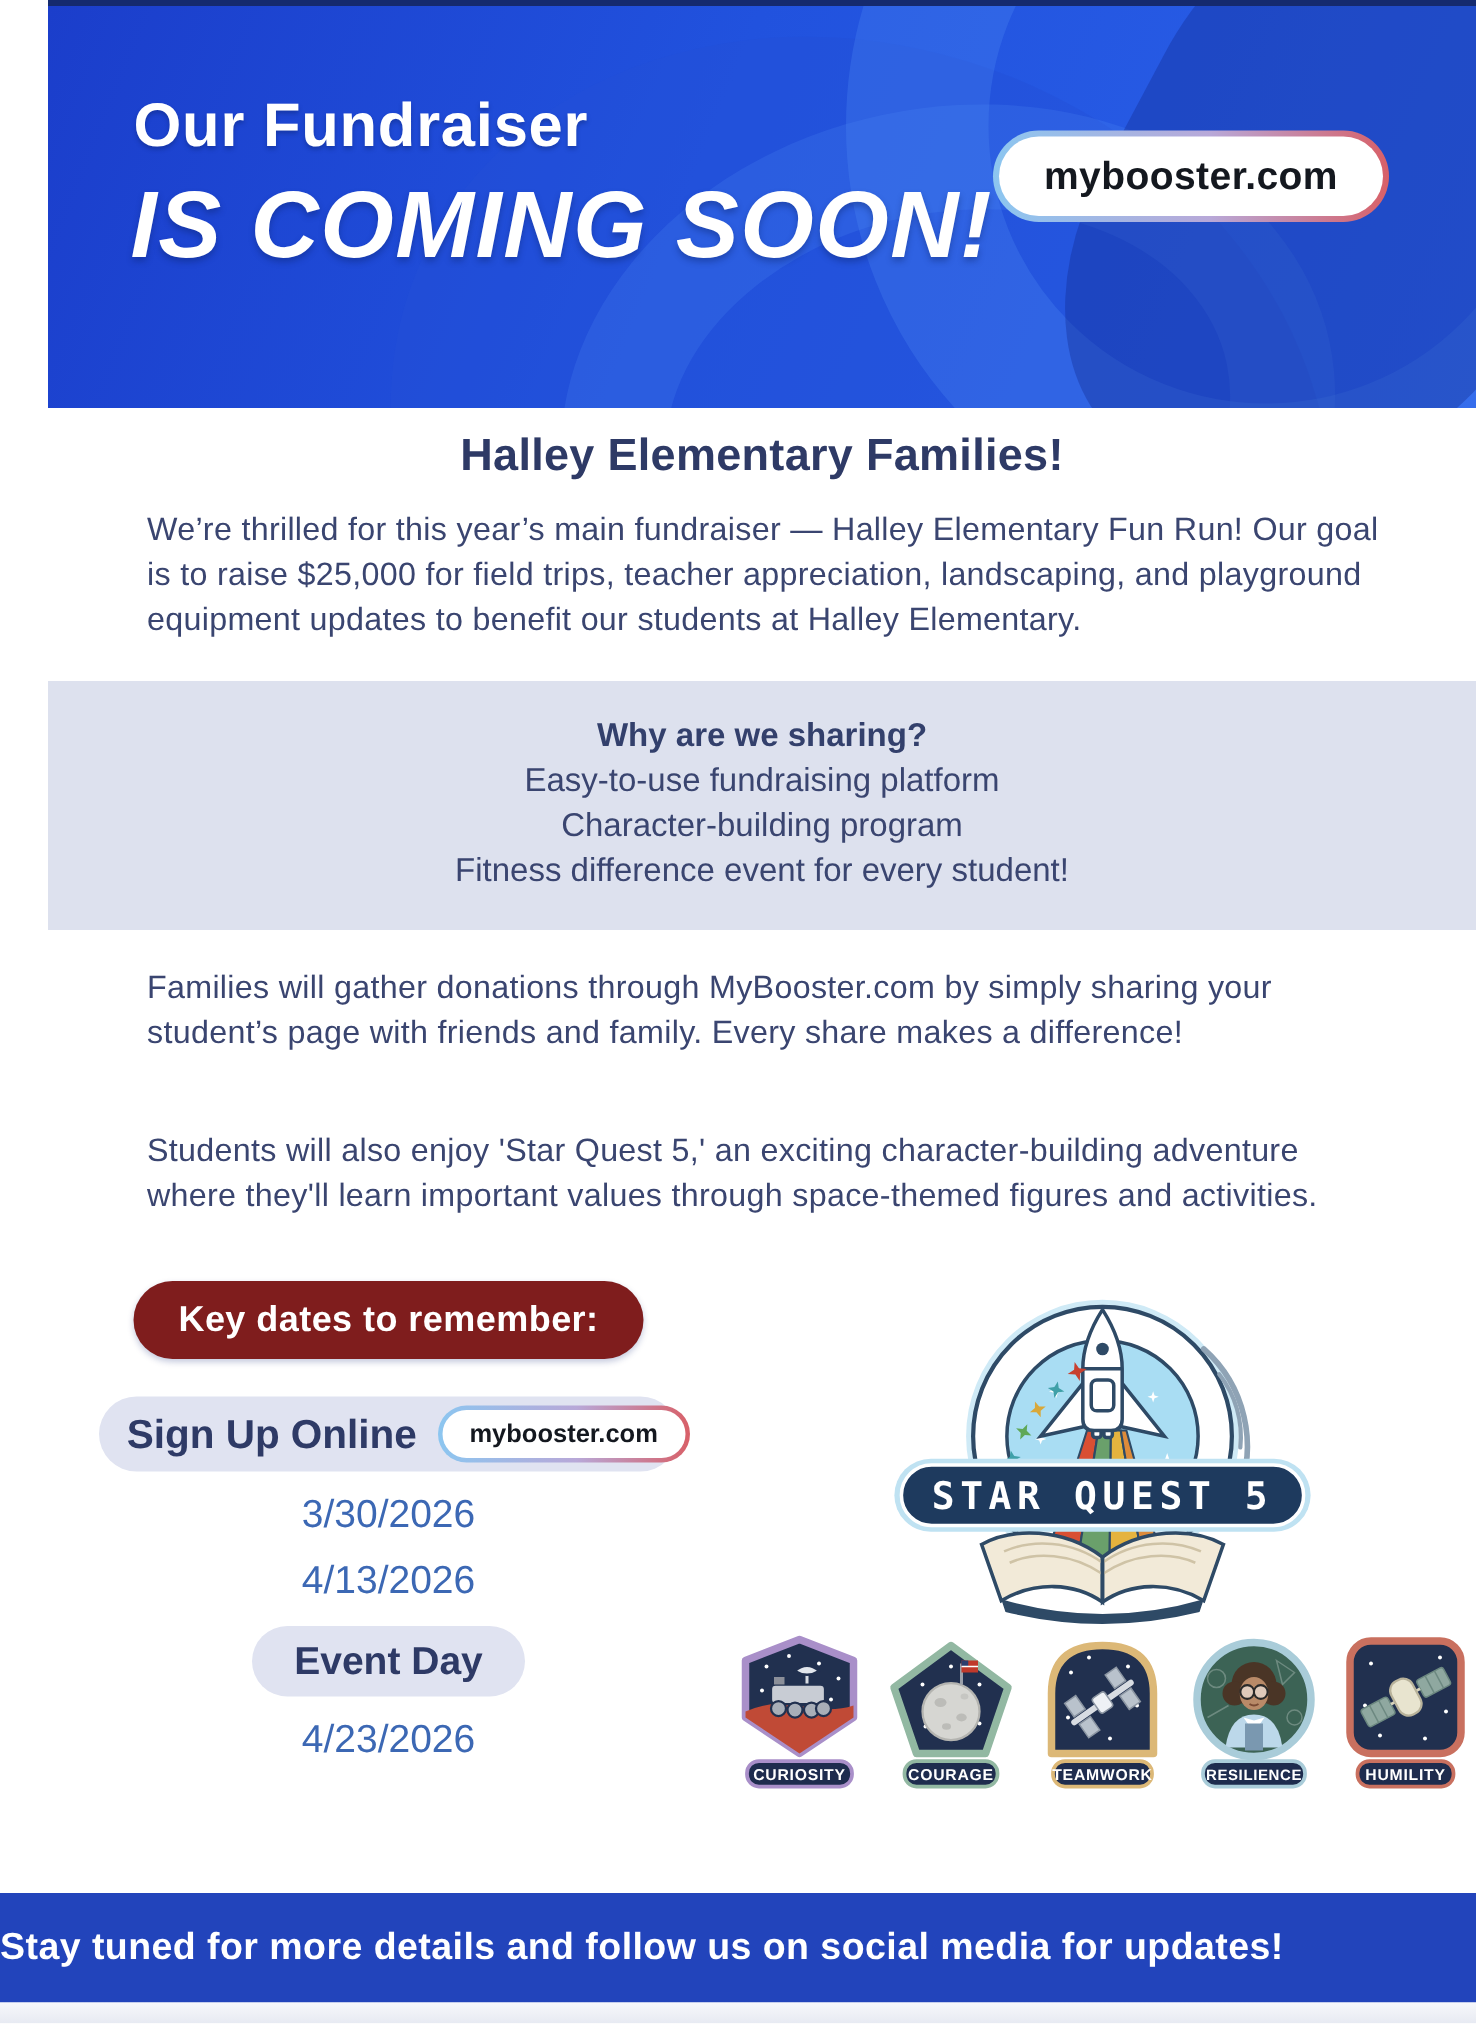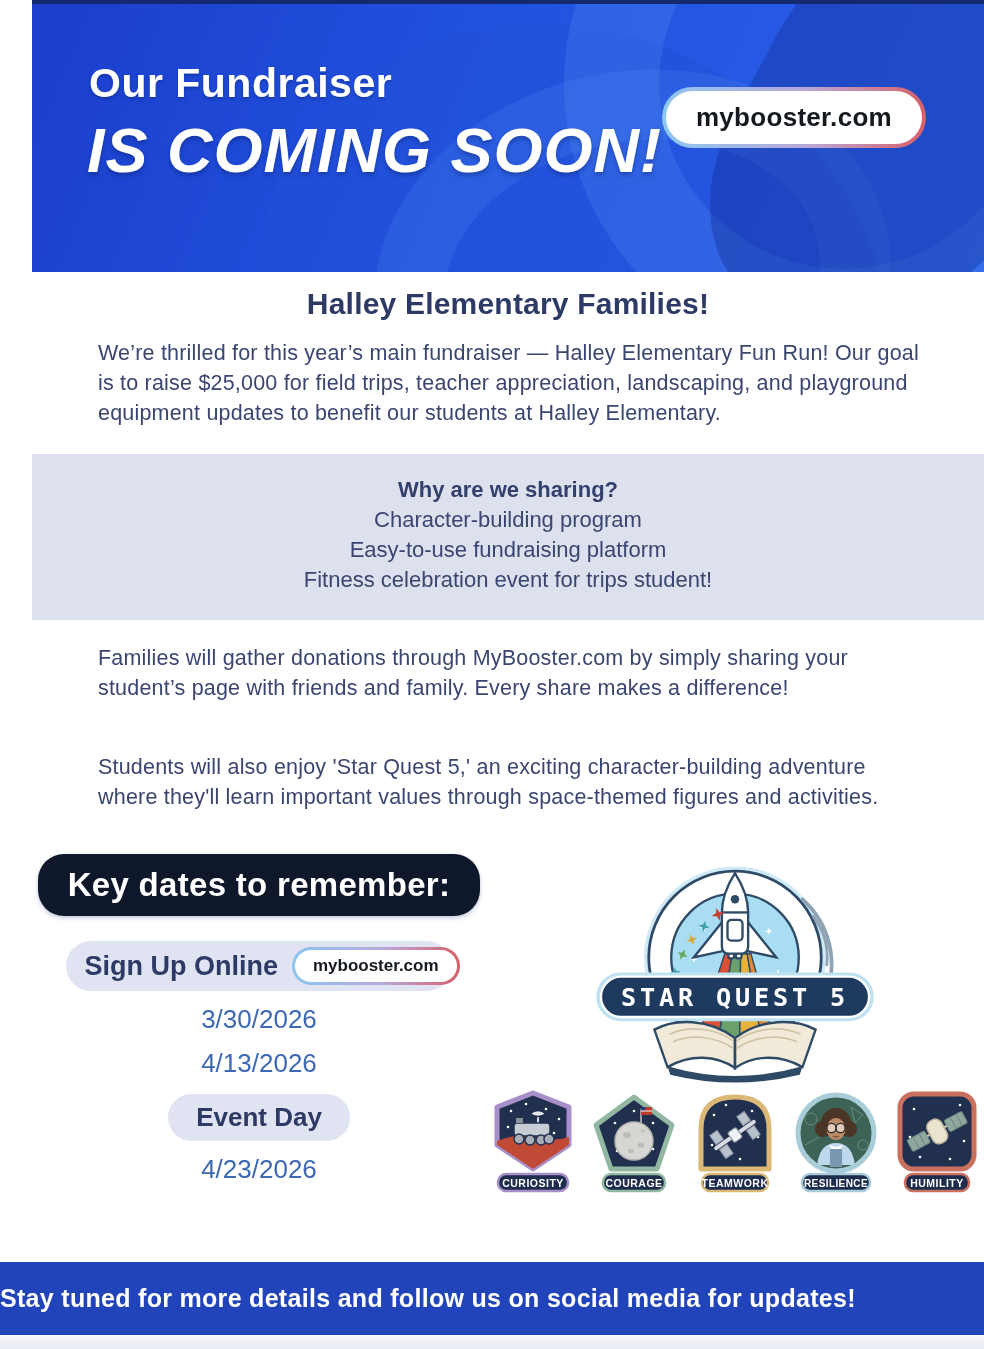--- a/index.html
+++ b/index.html
@@ -63,21 +63,21 @@
     margin-top:26px; background:#dde1ee; padding:21px 0 25px;
     text-align:center; color:#3a4570;
   }
   .band-heading { font-size:22px; font-weight:bold; color:#33406c; line-height:30px; }
   .band-item { font-size:22px; line-height:30px; }
 
   
   .columns { display:flex; margin-top:42px; }
   .left-col { width:460px; display:flex; flex-direction:column; align-items:center; }
   .key-dates-pill {
-    background:#0f172a; color:#ffffff; font-weight:bold; font-size:33px;
+    background:#7f1d1d; color:#ffffff; font-weight:bold; font-size:24px;
     padding:12px 30px; border-radius:26px; letter-spacing:0.3px;
     box-shadow:0 2px 4px rgba(20,40,120,0.25);
   }
   .signup-row {
     margin-top:25px; background:#e0e3f1; border-radius:999px;
     display:flex; align-items:center; gap:14px; padding:6px 0 6px 18px;
   }
   .signup-label { color:#2e3a66; font-weight:bold; font-size:27px; white-space:nowrap; }
   .signup-row .pill-border { margin-right:-8px; padding:3px; }
   .date-text { margin-top:13px; color:#3c68b4; font-size:26px; }
@@ -114,23 +114,23 @@
     <div class="pill-border header-badge-pos">
       <span class="badge-inner big">mybooster.com</span>
     </div>
   </div>
 
   <div class="intro-heading">Halley Elementary Families!</div>
   <div class="para">We’re thrilled for this year’s main fundraiser — Halley Elementary Fun Run! Our goal is to raise $25,000 for field trips, teacher appreciation, landscaping, and playground equipment updates to benefit our students at Halley Elementary.</div>
 
   <div class="band">
     <div class="band-heading">Why are we sharing?</div>
+    <div class="band-item">Easy-to-use fundraising platform</div>
     <div class="band-item">Character-building program</div>
-    <div class="band-item">Easy-to-use fundraising platform</div>
-    <div class="band-item">Fitness celebration event for trips student!</div>
+    <div class="band-item">Fitness difference event for every student!</div>
   </div>
 
   <div class="para" style="margin-top:23px;">Families will gather donations through MyBooster.com by simply sharing your student’s page with friends and family. Every share makes a difference!</div>
   <div class="para" style="margin-top:49px;">Students will also enjoy 'Star Quest 5,' an exciting character-building adventure where they'll learn important values through space-themed figures and activities.</div>
 
   <div class="columns">
 
     <div class="left-col">
       <div class="key-dates-pill">Key dates to remember:</div>
 

